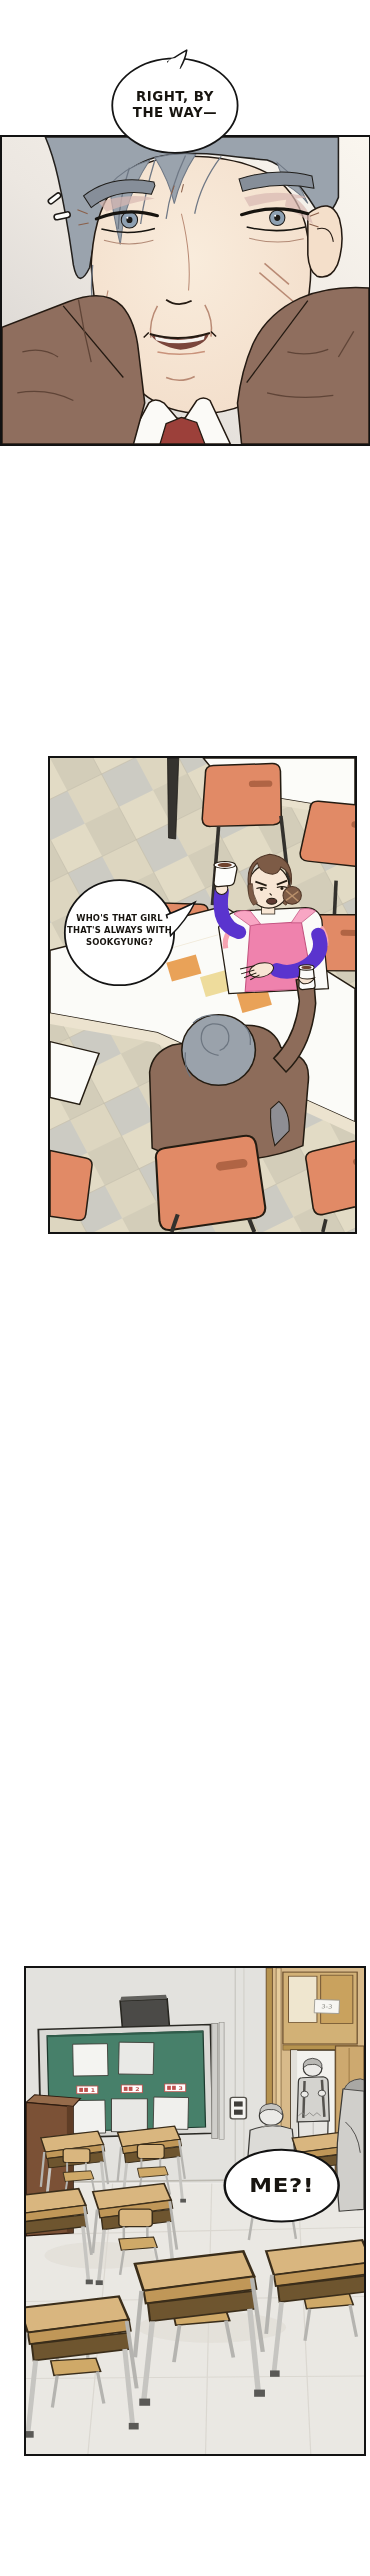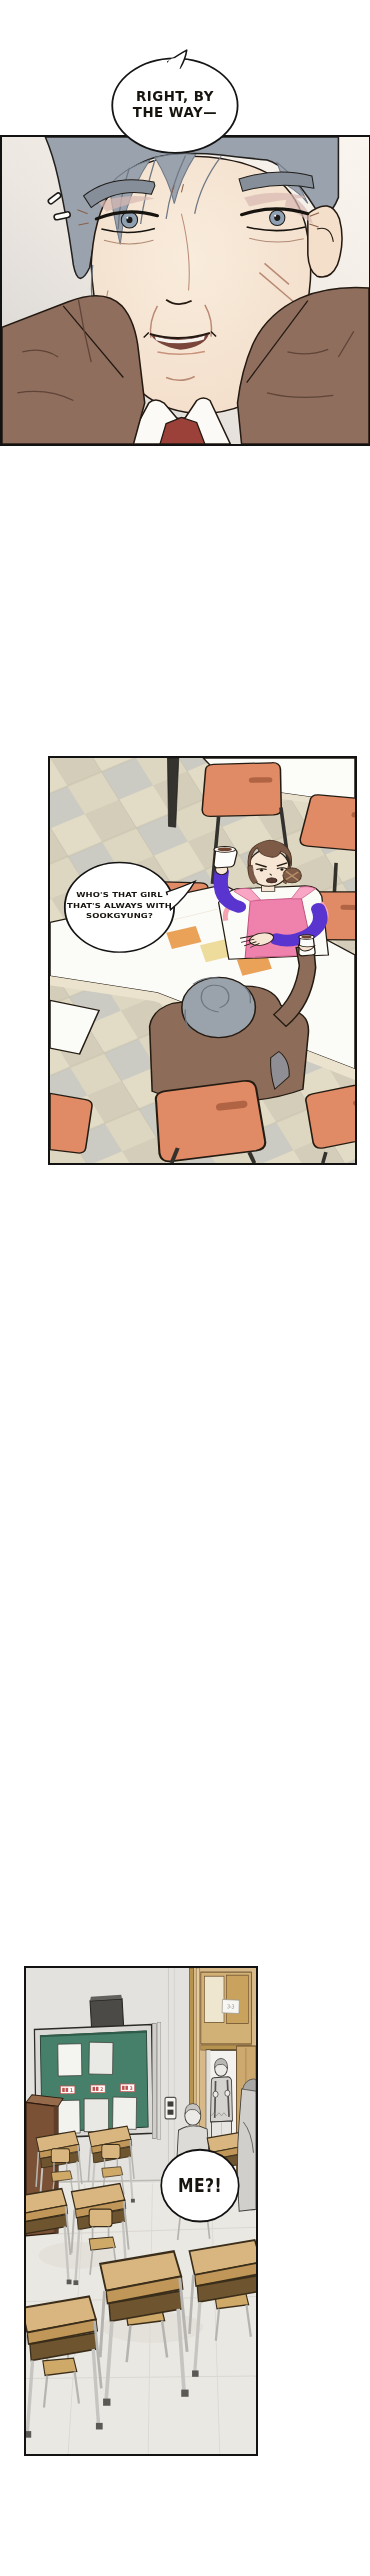--- a/index.html
+++ b/index.html
@@ -1,22 +1,22 @@
 <!DOCTYPE html>
 <html style="font-size:8.2px"><head>
 <meta charset="utf-8">
 <style>
   html,body{margin:0;padding:0;background:#ffffff;}
   .page{position:relative;width:371px;height:3660px;background:#ffffff;overflow:hidden;
         font-family:"DejaVu Sans",sans-serif;}
   .panel{position:absolute;border:2.1px solid #121212;box-sizing:border-box;background:#fff;}
   .panel svg{display:block;width:100%;height:100%;}
   .p1{left:0;top:135px;width:371px;height:311px;}
-  .p2{left:48px;top:756px;width:309px;height:409px;}
-  .p3{left:24px;top:1966px;width:234px;height:490px;}
+  .p2{left:48px;top:756px;width:309px;height:478px;}
+  .p3{left:24px;top:1966px;width:342px;height:490px;}
   .bubble1{position:absolute;left:103px;top:41px;width:149px;height:124px;z-index:5;}
   text.comic{font-family:"DejaVu Sans",sans-serif;font-weight:700;fill:#17140f;}
   text.tag{font-family:"DejaVu Sans",sans-serif;font-weight:700;fill:#c0504d;}
   text.sign{font-family:"DejaVu Sans",sans-serif;fill:#8a8a84;}
 </style>
 </head>
 <body>
 
 <div class="page">
 

